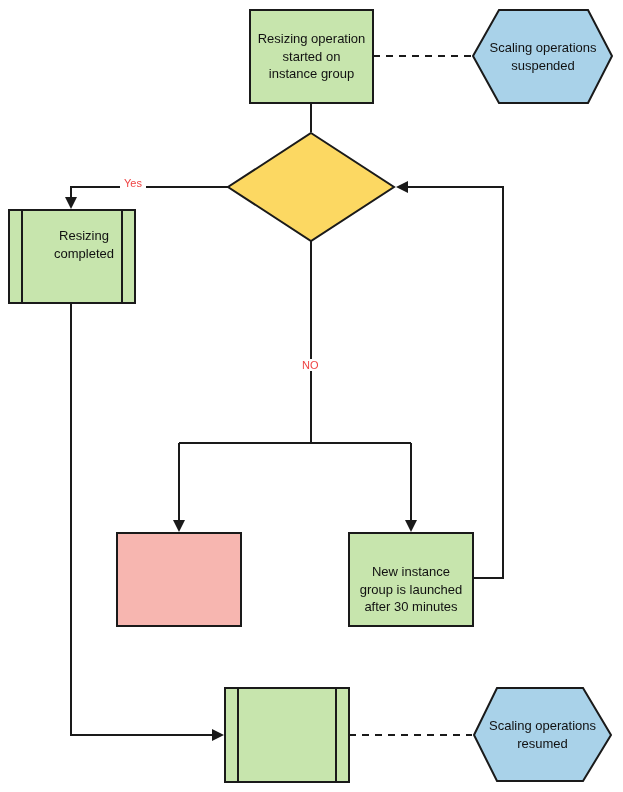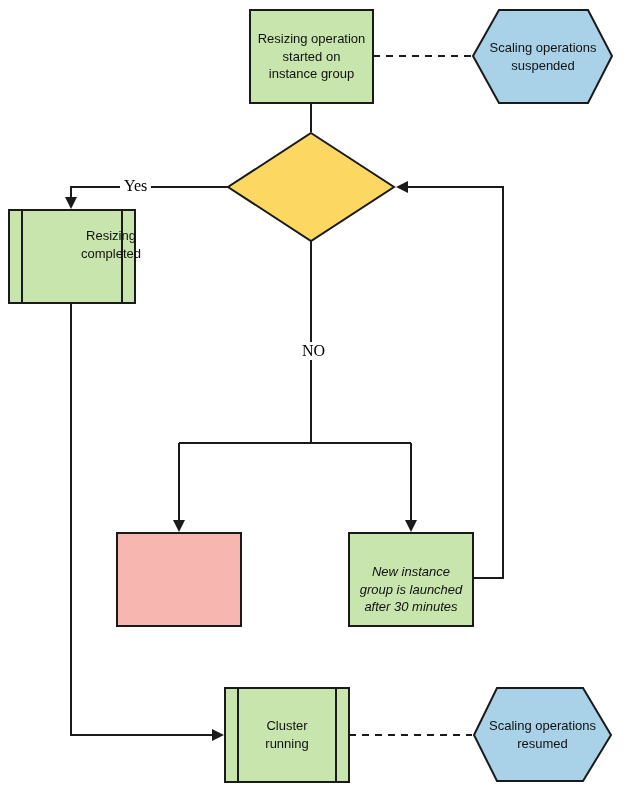--- a/index.html
+++ b/index.html
@@ -24,26 +24,25 @@
     justify-content: center;
     text-align: center;
     font-size: 13px;
     line-height: 1.35;
     color: #111111;
     white-space: pre-line;
     pointer-events: none;
   }
   .edge-label {
     position: absolute;
-    font-size: 16px;
-    color: #000000;
+    font-size: 11px;
+    color: #ef4444;
     background: #ffffff;
     padding: 0 4px;
     pointer-events: none;
-    font-family: Liberation Serif, serif;
   }
 </style>
 </head>
 <body>
 
 <div class="canvas">
 
   <svg width="623" height="792" viewBox="0 0 623 792">
 
     <path class="edge" d="M311,103 L311,132"></path>
@@ -84,31 +83,29 @@
   </svg>
 
   <div class="label" style="left:250px; top:10px; width:123px; height:93px;">Resizing operation
 started on
 instance group</div>
 
   <div class="label" style="left:473px; top:10px; width:140px; height:93px;">Scaling operations
 suspended</div>
 
 
-  <div class="label" style="left:0; top:210px; width:126px; height:70px;padding-left:48px;">Resizing
+  <div class="label" style="left:21px; top:210px; width:126px; height:70px;">Resizing
 completed</div>
 
 
-  <div class="label" style="left:349px; top:533px; width:124px; height:113px;font-style:italic;">New instance
+  <div class="label" style="left:349px; top:533px; width:124px; height:113px;">New instance
 group is launched
 after 30 minutes</div>
 
-  <div class="label" style="left:225px; top:688px; width:124px; height:94px;">Cluster
-running</div>
 
   <div class="label" style="left:474px; top:688px; width:137px; height:93px;">Scaling operations
 resumed</div>
 
   <div class="edge-label" style="left:120px; top:177px;">Yes</div>
 
-  <div class="edge-label" style="left:298px; top:342px;">NO</div>
+  <div class="edge-label" style="left:298px; top:359px;">NO</div>
 
 </div>
 
 </body></html>

